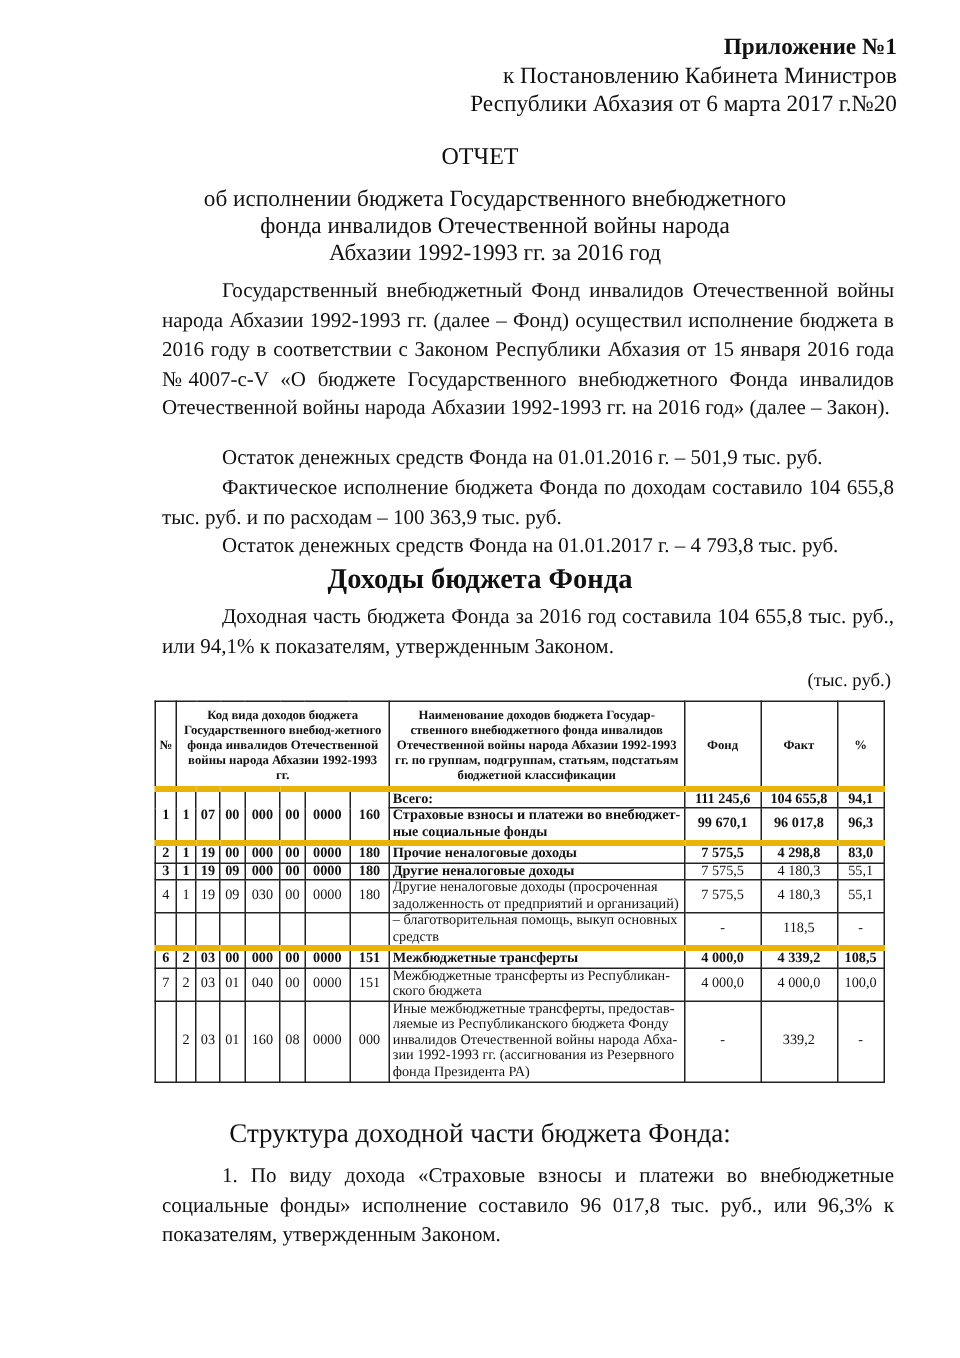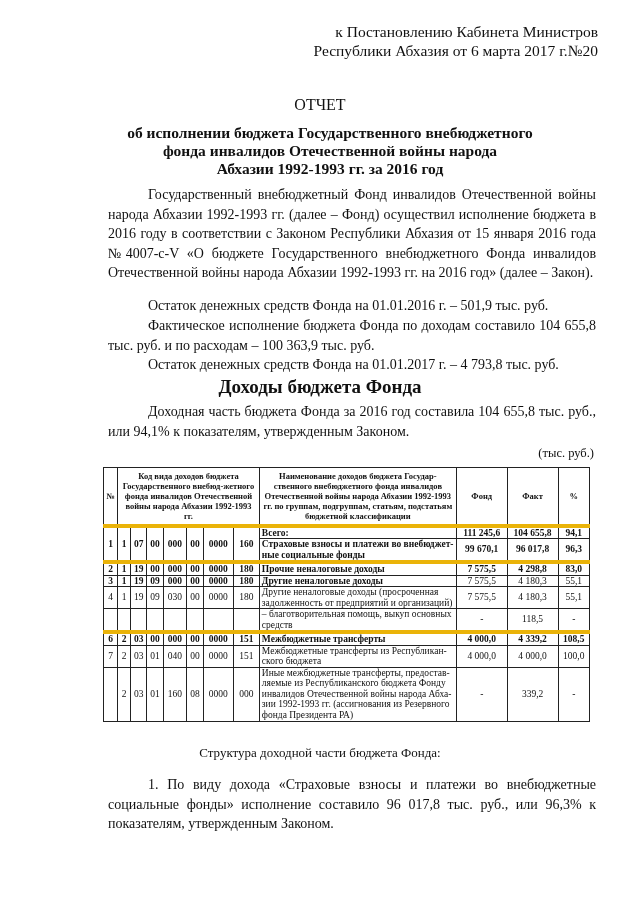--- a/index.html
+++ b/index.html
@@ -35,21 +35,21 @@
     top: 96px;
     text-align: center;
     font-weight: normal;
     font-size: 16px;
   }
   .subtitle {
     position: absolute;
     left: 60px; width: 540px;
     top: 124px;
     text-align: center;
-    font-weight: bold;
+    font-weight: normal;
     font-size: 15.5px;
     line-height: 18px;
   }
   .para {
     position: absolute;
     left: 108px;
     width: 488px;
     font-size: 14px;
     line-height: 19.5px;
     text-align: justify;
@@ -99,30 +99,31 @@
   td.code { text-align: center; padding: 0; }
   td.num { text-align: center; padding: 0 1px; }
   td.name { text-align: left; }
   tr.bold td { font-weight: bold; }
   tr.thickline td { border-top: 4px solid #eab308; }
   .closing-head {
     position: absolute;
     left: 0; width: 640px;
     top: 745px;
     text-align: center;
-    font-size: 13px;
+    font-size: 18px;
   }
   .p-struct { top: 775px; }
 </style>
 </head>
 <body>
 
 <div class="page">
 
   <div class="appendix">
+    <div class="num">Приложение №1</div>
     <div>к Постановлению Кабинета Министров</div>
     <div>Республики Абхазия от 6 марта 2017 г.№20</div>
   </div>
 
   <div class="title">ОТЧЕТ</div>
 
   <div class="subtitle">
     <div>об исполнении бюджета Государственного внебюджетного</div>
     <div>фонда инвалидов Отечественной войны народа</div>
     <div>Абхазии 1992-1993 гг. за 2016 год</div>

